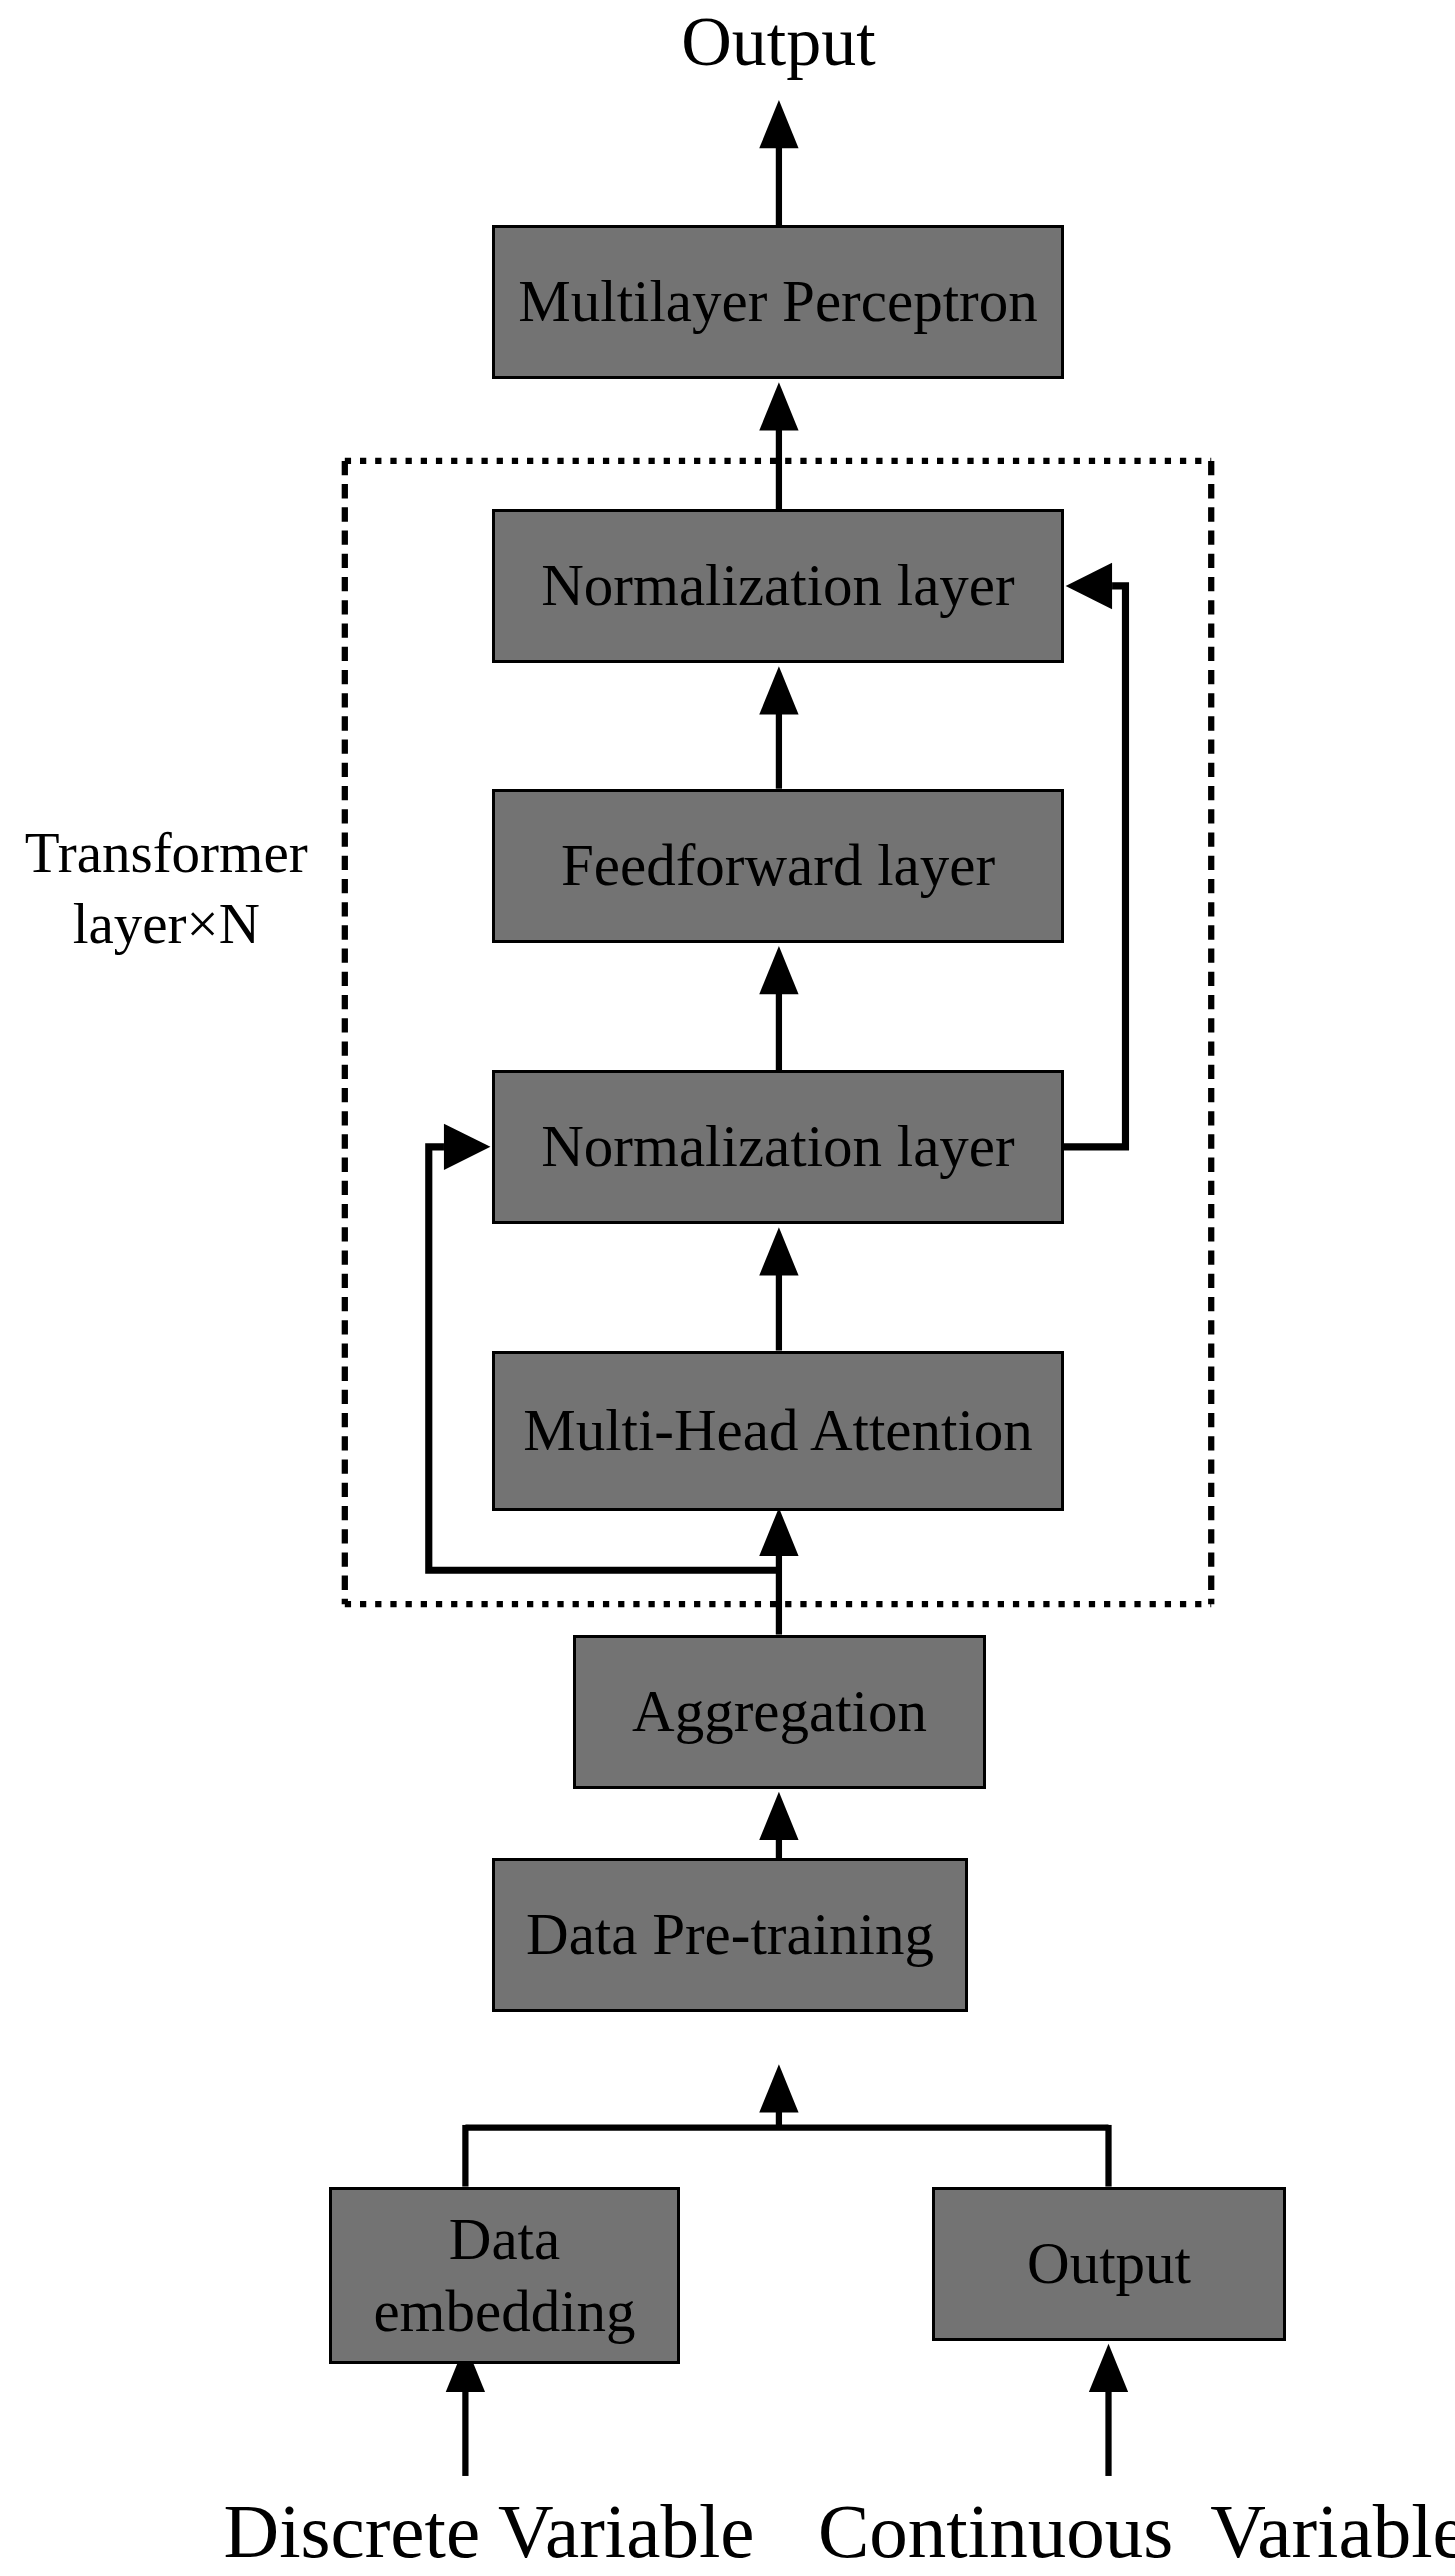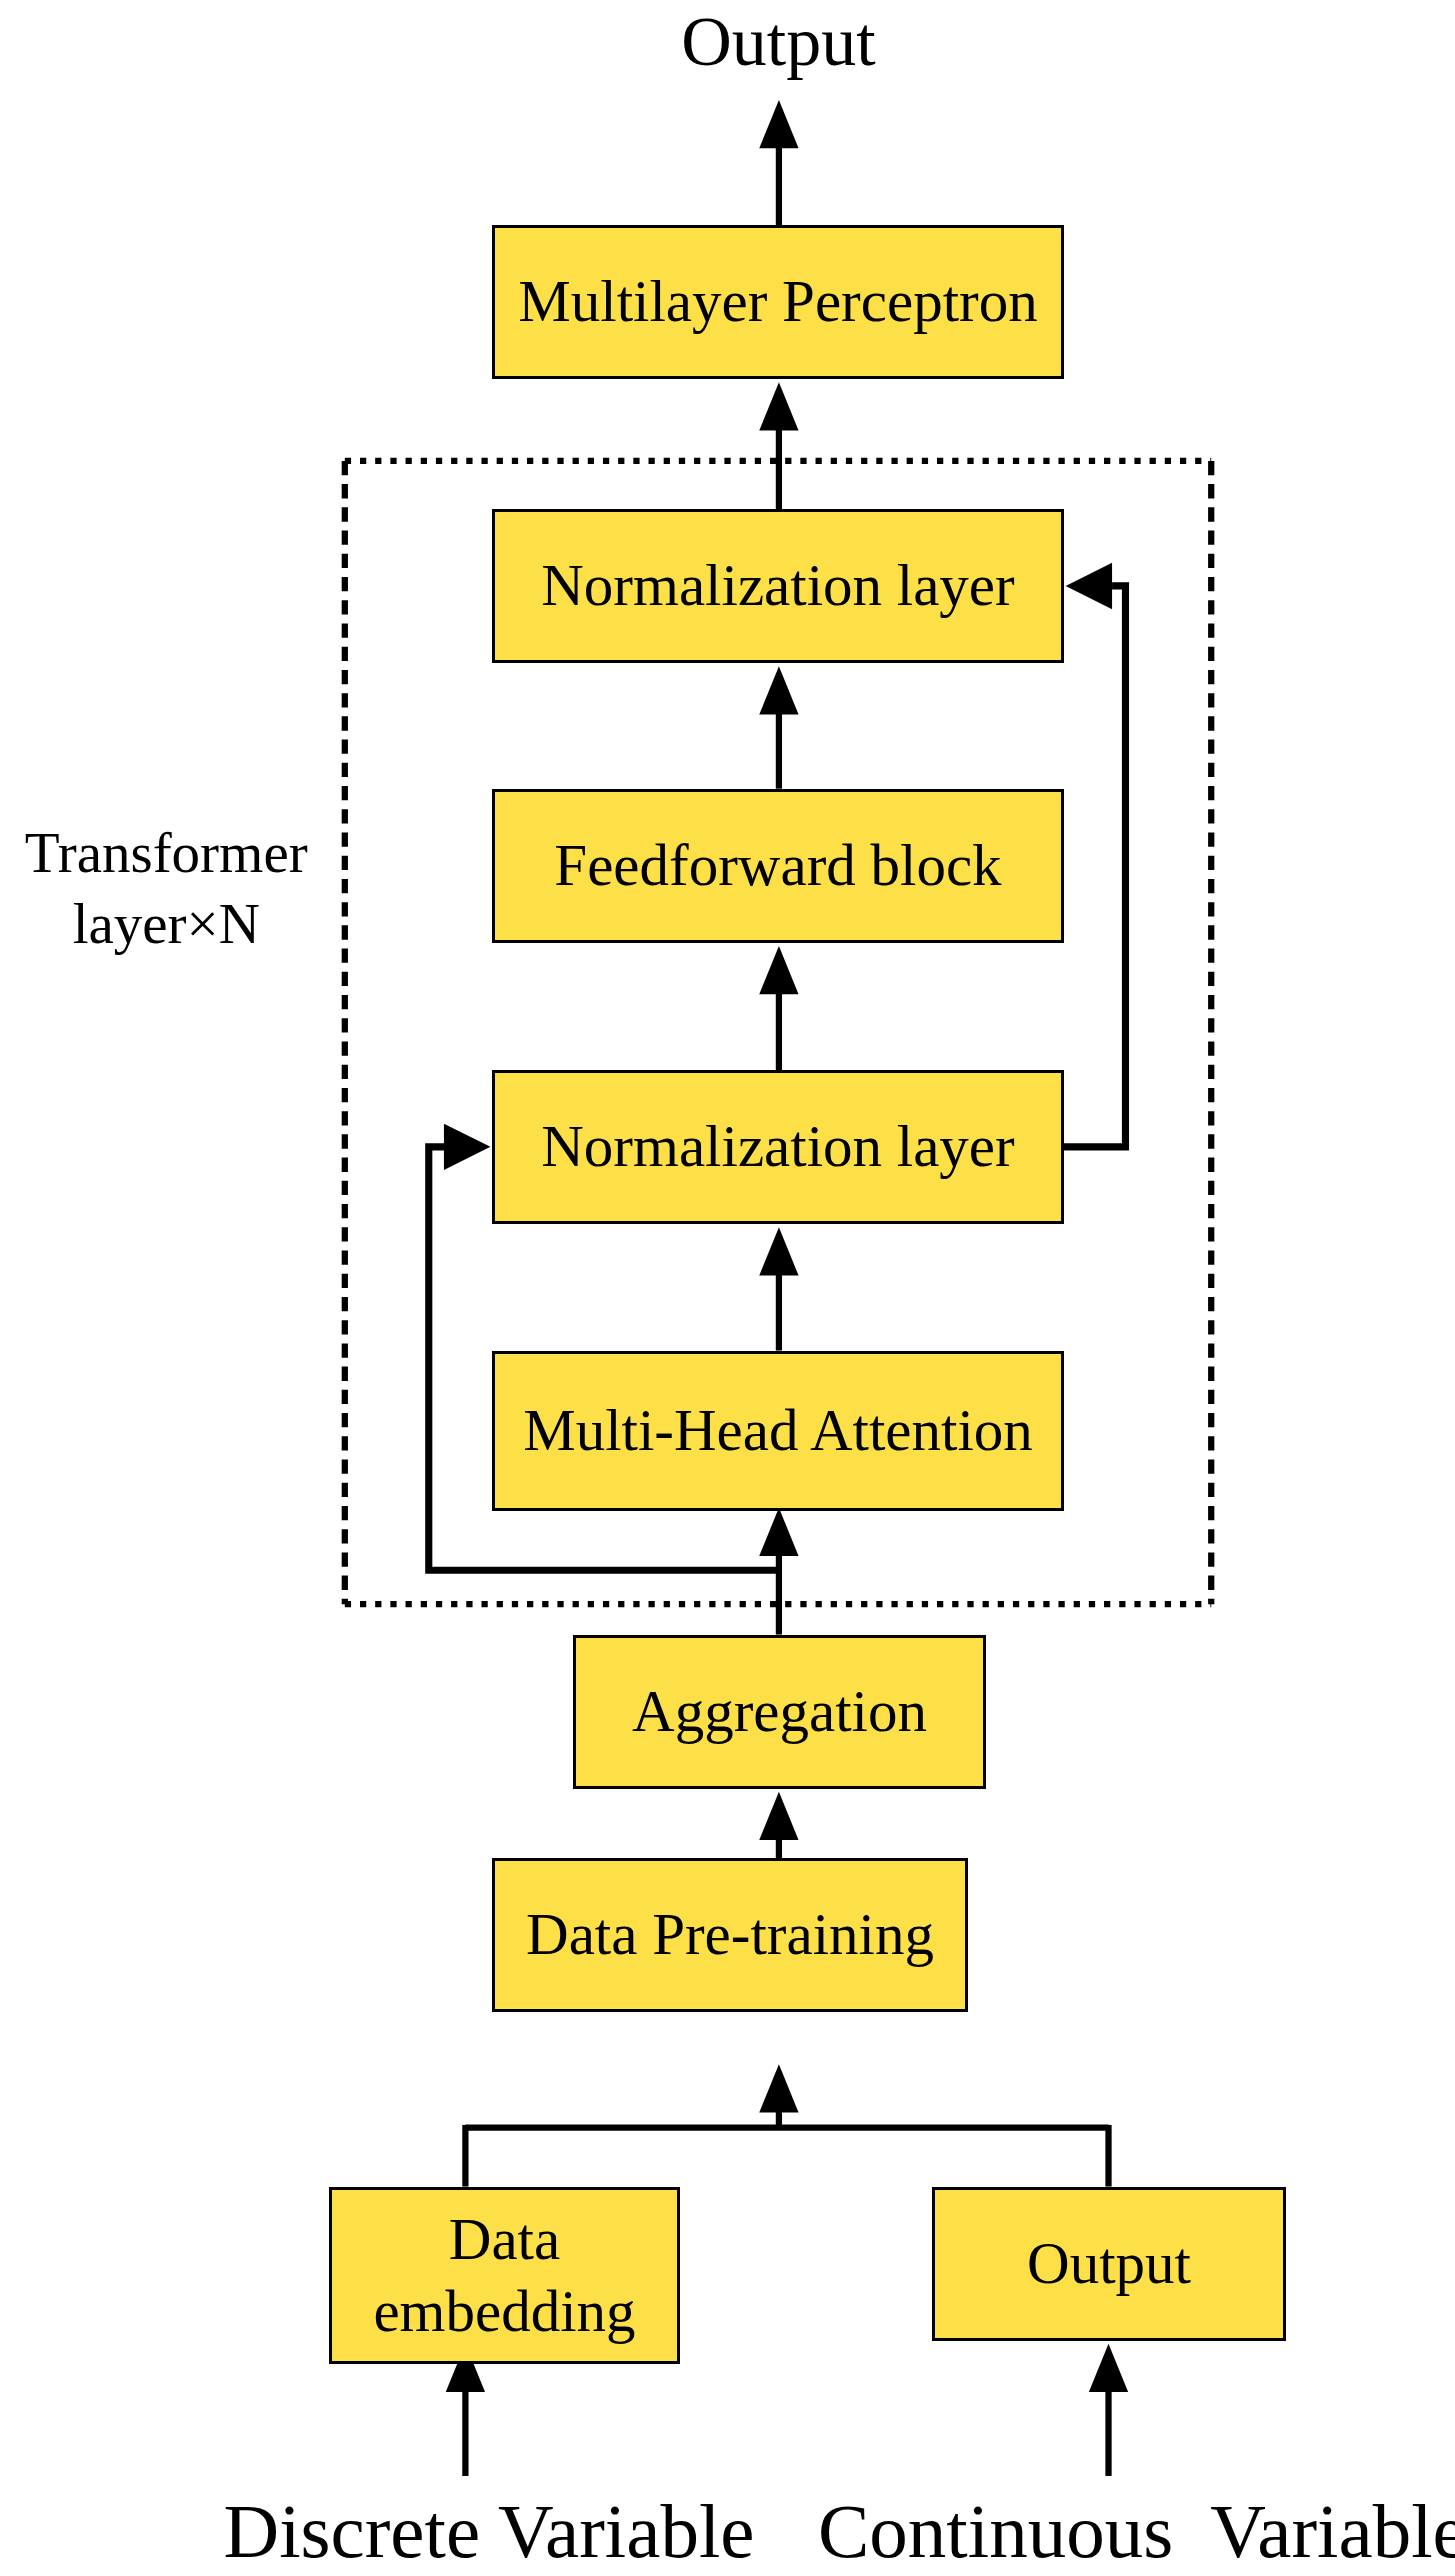--- a/index.html
+++ b/index.html
@@ -15,21 +15,21 @@
   svg.wires {
     position: absolute;
     left: 0; top: 0;
     width: 1456px; height: 2576px;
     pointer-events: none;
   }
   .node {
     position: absolute;
     box-sizing: border-box;
     border: 3.6px solid #000000;
-    background: #fde047;
+    background: #737373;
     display: flex;
     flex-direction: column;
     align-items: center;
     justify-content: center;
     text-align: center;
     font-size: 59px;
     line-height: 1.22;
     white-space: nowrap;
   }
   .label {
@@ -150,21 +150,21 @@
 
   <div class="node" id="box-mlp">
     <span>Multilayer Perceptron</span>
   </div>
 
   <div class="node" id="box-norm-top">
     <span>Normalization layer</span>
   </div>
 
   <div class="node" id="box-ff">
-    <span>Feedforward block</span>
+    <span>Feedforward layer</span>
   </div>
 
   <div class="node" id="box-norm-bot">
     <span>Normalization layer</span>
   </div>
 
   <div class="node" id="box-mha">
     <span>Multi-Head Attention</span>
   </div>
 

